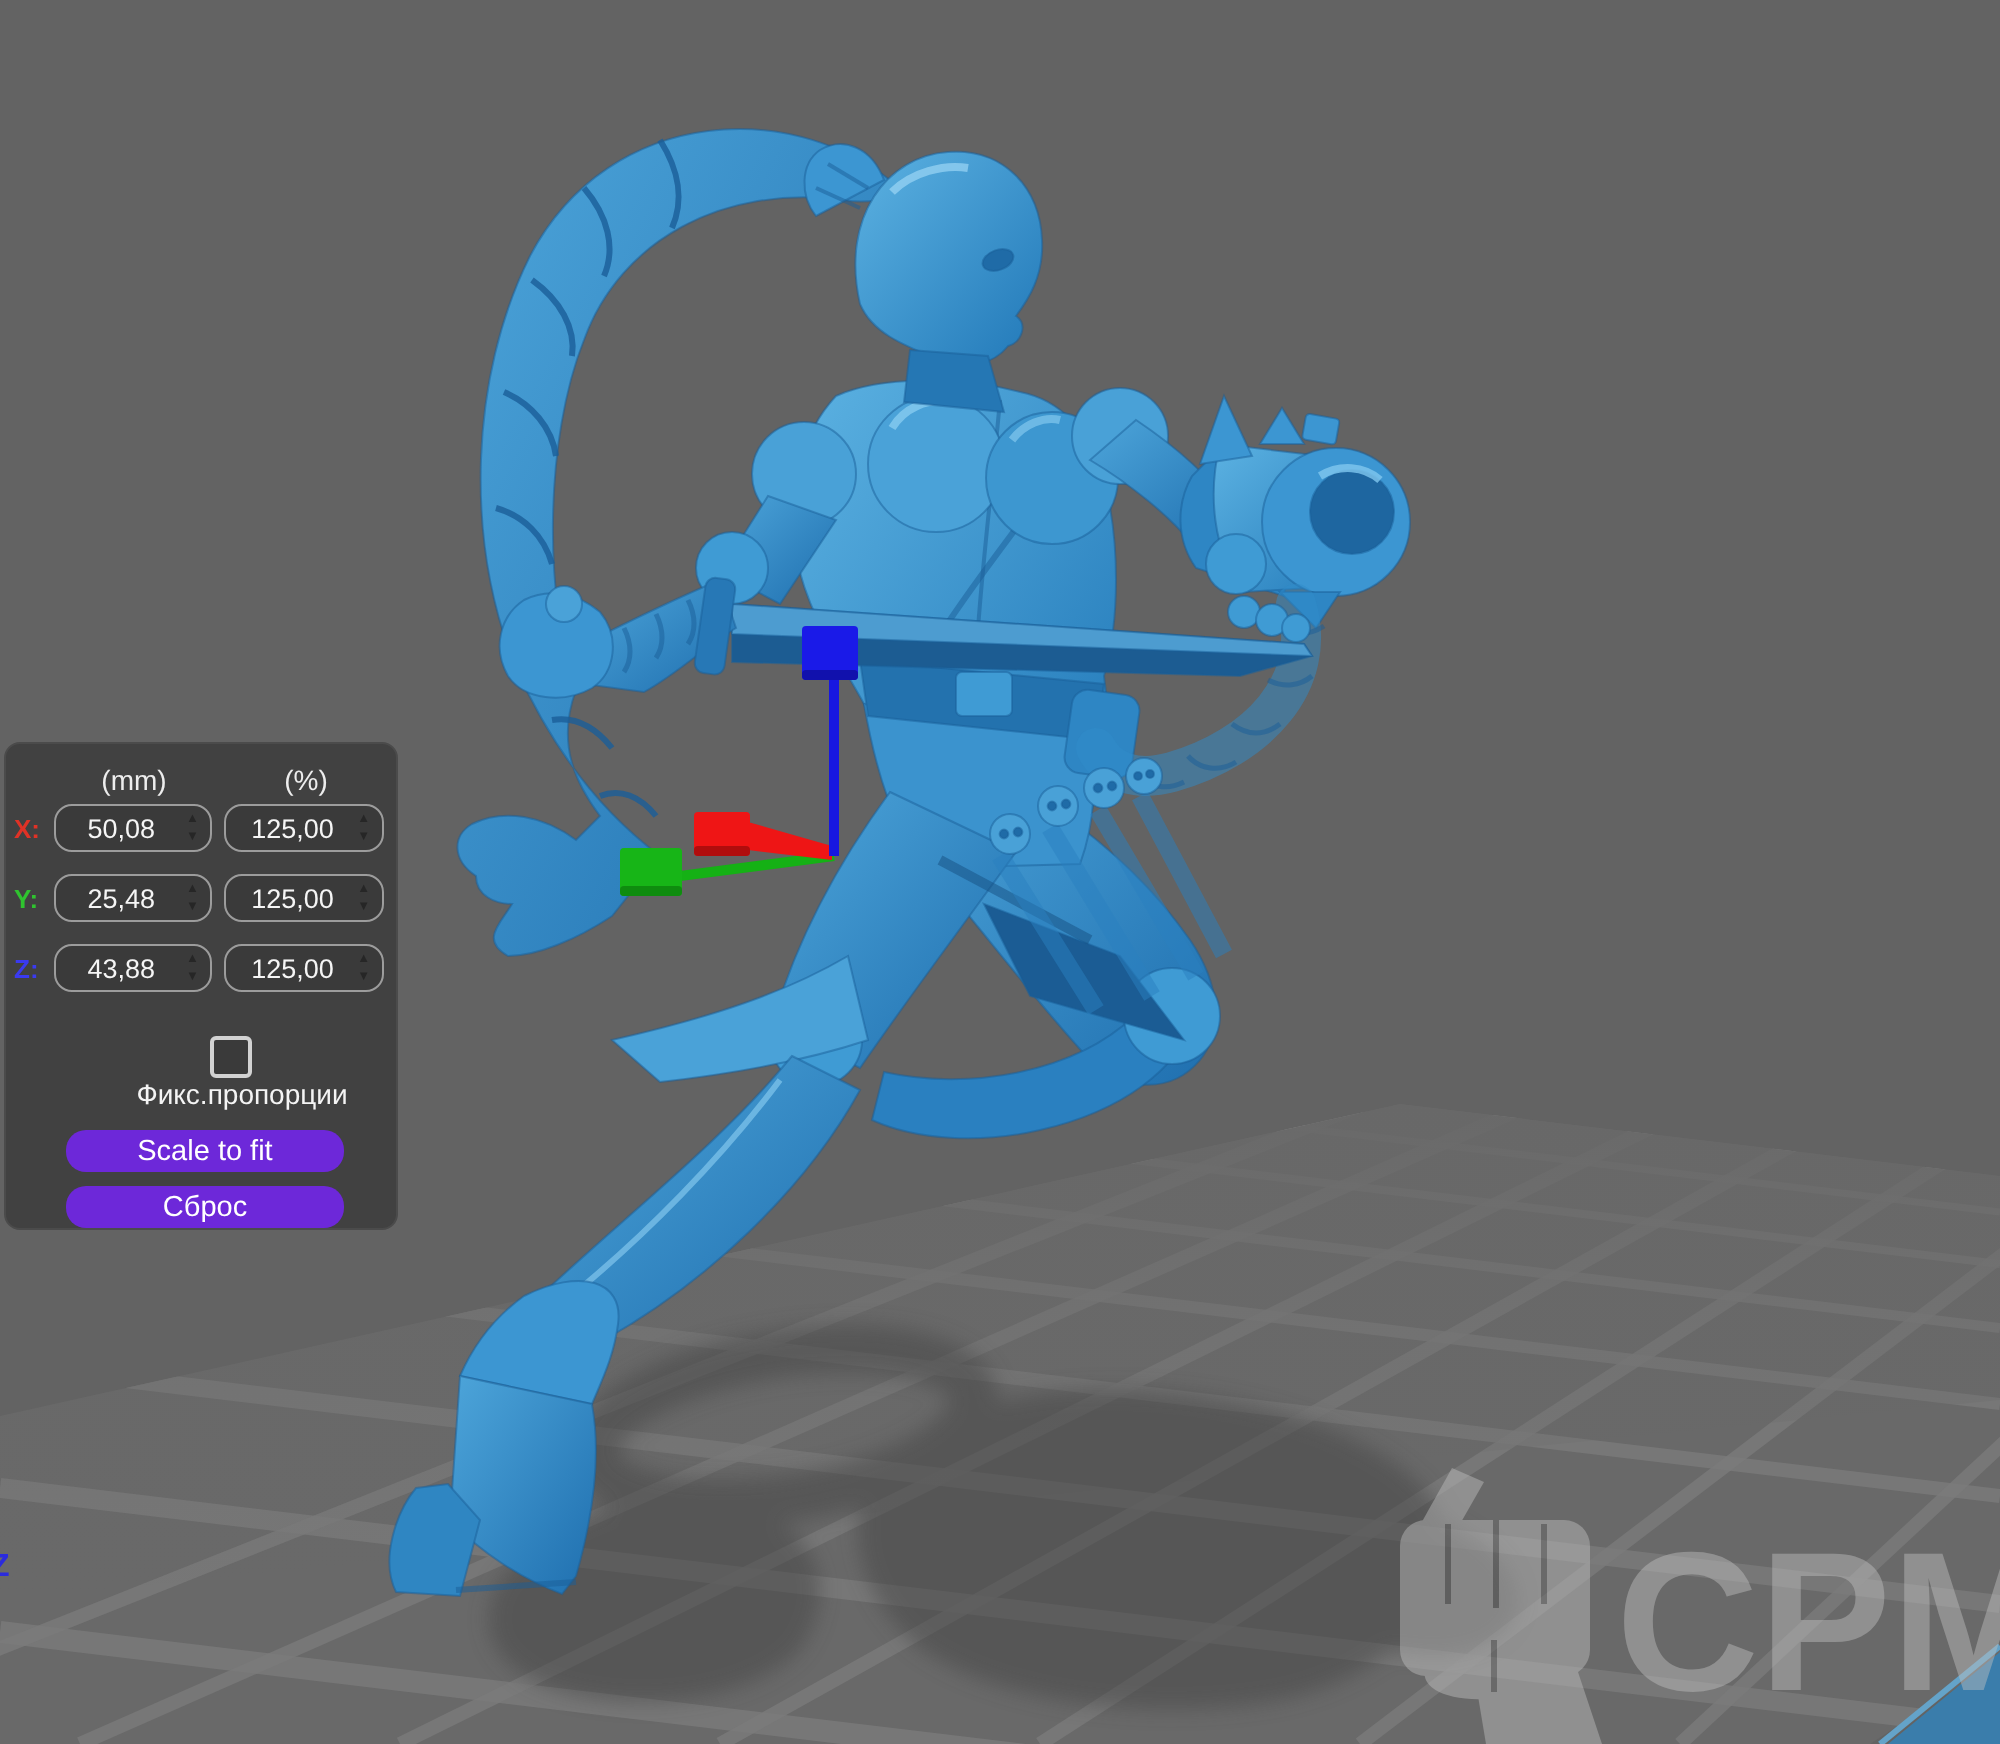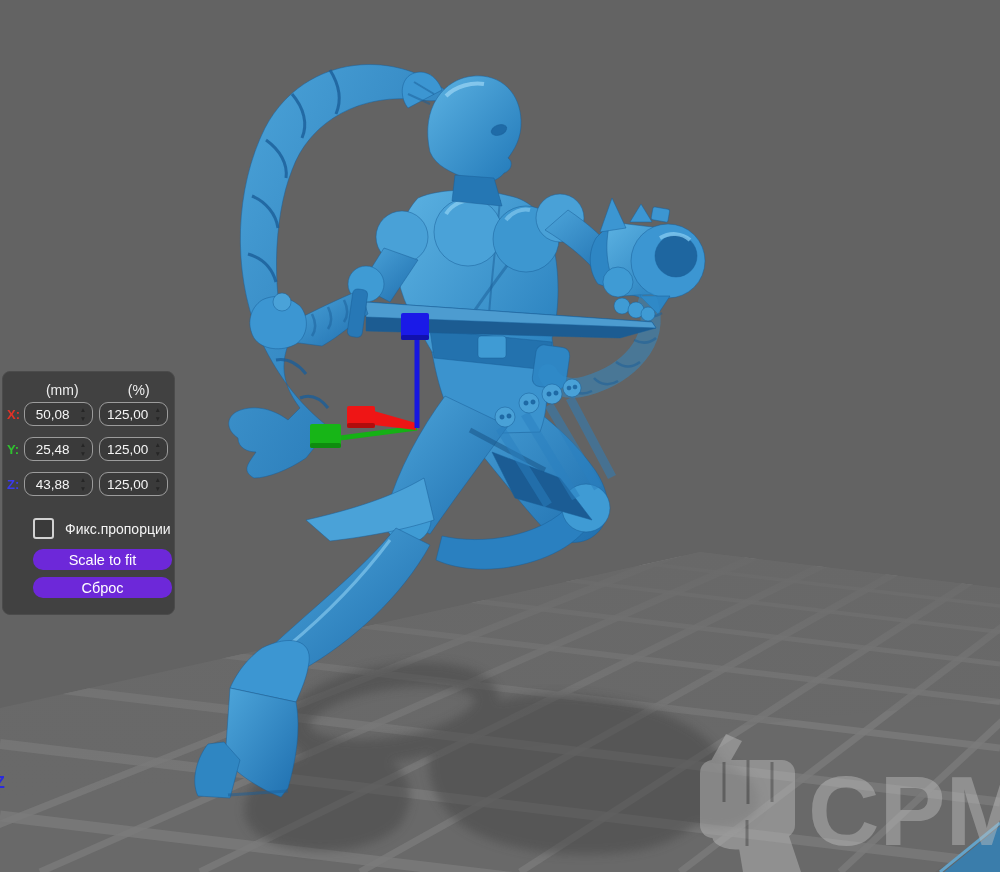--- a/index.html
+++ b/index.html
@@ -2,40 +2,40 @@
 <html><head>
 <meta charset="utf-8">
 <style>
   html,body{margin:0;padding:0;background:#636363;}
   #app{position:relative;width:1000px;height:872px;overflow:hidden;
        font-family:"Liberation Sans",sans-serif;background:#636363;}
   #scene{position:absolute;left:0;top:0;width:1000px;height:872px;}
 
   
   .panel{
-    position:absolute;left:2px;top:371px;width:173px;height:244px;
+    position:absolute;left:2px;top:371px;width:197px;height:244px;
     background:#414141;border:1px solid #4b4b4b;border-radius:8px;
     box-sizing:border-box;color:#f0f0f0;font-size:14px;z-index:5;
   }
   .panel-headers{display:flex;margin:10px 0 4px 24px;}
   .panel-headers .hdr{width:80px;text-align:center;color:#ededed;}
   .panel-headers .hdr:last-child{margin-left:6px;width:80px;}
   .axis-row{display:flex;align-items:center;margin:0 0 11px 4px;}
   .axis-lbl{width:20px;font-weight:bold;font-size:13px;text-align:left;}
   .axis-x{color:#e03226;} .axis-y{color:#2fc32f;} .axis-z{color:#3a3af0;}
   .spin{position:relative;width:80px;height:24px;margin-right:6px;}
   .spin input{
     width:100%;height:100%;box-sizing:border-box;border:1px solid #9c9c9c;
     border-radius:9px;background:#3a3a3a;color:#f5f5f5;text-align:center;
     font-family:"Liberation Sans",sans-serif;font-size:13.5px;padding:0 16px 0 4px;outline:none;
   }
   .arrows{position:absolute;right:7px;top:4px;display:flex;flex-direction:column;
     justify-content:space-between;height:16px;cursor:pointer;}
   .arrows span{font-size:6.5px;line-height:7px;color:#262626;}
-  .chk-row{display:flex;align-items:center;margin:22px 0 0 30px;}
+  .chk-row{display:flex;align-items:center;margin:22px 0 0 30px;flex-direction:column;}
   .checkbox{width:17px;height:17px;border:2px solid #d2d2d2;border-radius:3px;
     background:#3a3a3a;cursor:pointer;}
   .chk-lbl{margin-left:11px;color:#f4f4f4;}
   .btn{display:block;width:139px;height:21px;margin:7px 0 0 30px;border:none;
     border-radius:10px;background:#6d28d9;color:#ffffff;font-size:14.5px;
     font-family:"Liberation Sans",sans-serif;cursor:pointer;line-height:20px;padding:0;}
   .btn:first-of-type{margin-top:10px;}
 </style>
 </head>
 <body>

